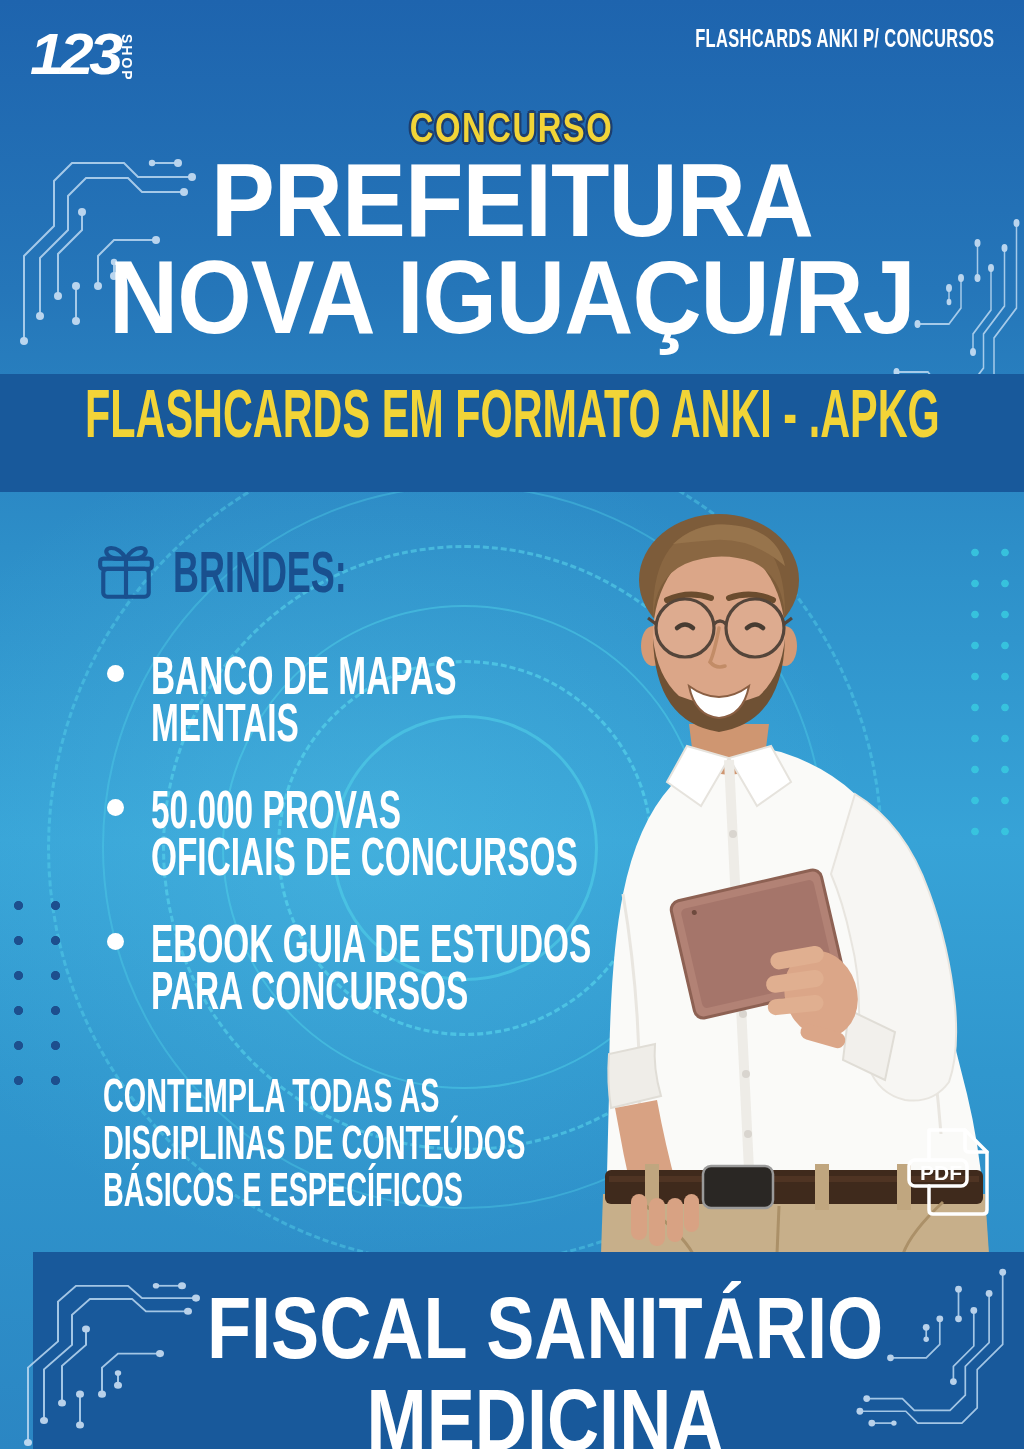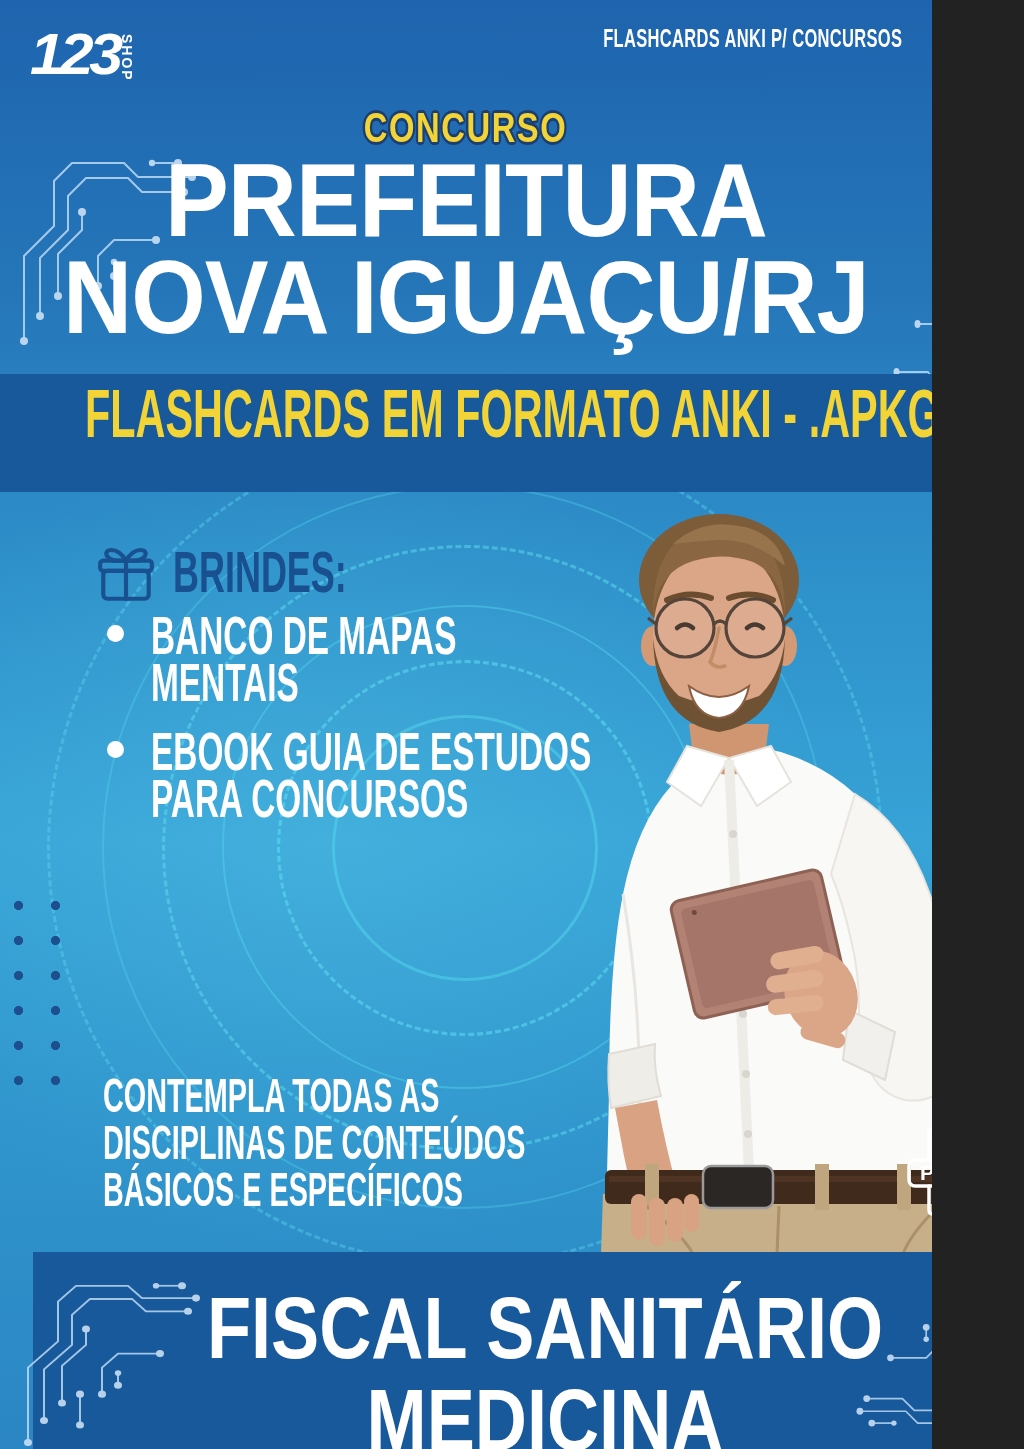--- a/index.html
+++ b/index.html
@@ -1,17 +1,17 @@
 <!DOCTYPE html>
 <html><head>
 <meta charset="utf-8">
 <style>
   html,body{margin:0;padding:0;background:#222;}
   .poster{
-    position:relative;width:932px;height:1449px;overflow:hidden;
+    position:relative;width:1024px;height:1449px;overflow:hidden;
     font-family:"Liberation Sans",sans-serif;font-weight:bold;
     background:
       radial-gradient(760px 640px at 36% 58%, rgba(96,208,236,0.28), rgba(96,208,236,0) 65%),
       linear-gradient(180deg,#1e64ae 0%,#2576b9 20%,#2e91ca 40%,#37a3d7 58%,#3097ce 74%,#2b86c3 100%);
   }
   .abs{position:absolute;}
   
   .logo{left:30px;top:24px;display:flex;align-items:flex-start;z-index:5;color:#fff;}
   .logo-num{font-size:58px;font-style:italic;letter-spacing:-4px;line-height:60px;transform:scaleX(1.05);transform-origin:left top;}
   .logo-shop{writing-mode:vertical-rl;font-size:14px;letter-spacing:2px;margin:10px 0 0 4px;}
@@ -30,26 +30,26 @@
   
   .circles{left:0;top:0;width:1024px;height:1449px;z-index:1;pointer-events:none;}
   .ring{position:absolute;border-radius:50%;}
   .circuit{z-index:2;pointer-events:none;}
   .flip-xy{transform:scale(-1,-1);}
   .dots-left{left:0;top:888px;width:76px;height:210px;z-index:2;
     background-image:radial-gradient(circle,#1d4f8e 4.2px,rgba(0,0,0,0) 5px);background-size:37px 35px;}
   .dots-right{left:960px;top:537px;width:62px;height:310px;z-index:2;
     background-image:radial-gradient(circle,rgba(56,202,224,0.85) 3.4px,rgba(0,0,0,0) 4.2px);background-size:30px 31px;}
   
-  .sec-head{display:flex;align-items:flex-end;z-index:6;}
+  .sec-head{display:flex;align-items:center;z-index:6;}
   .sec-head-brindes{left:95px;top:538px;}
   .sec-head-edital{left:95px;top:990px;}
   .heading-blue{display:inline-block;color:#19508F;font-size:58px;transform:scaleX(0.62);transform-origin:left center;white-space:nowrap;margin-left:16px;}
   .bonus-list{left:105px;top:612px;list-style:none;margin:0;padding:0;z-index:6;}
-  .bonus-list li{position:relative;padding-left:46px;margin-bottom:22px;}
+  .bonus-list li{position:relative;padding-left:46px;margin-bottom:22px;margin-top:40px;}
   .bullet-dot{position:absolute;left:2px;top:13px;width:17px;height:17px;border-radius:50%;background:#fff;}
   .bullet-text{display:inline-block;color:#fff;font-size:53px;line-height:47px;transform:scaleX(0.63);transform-origin:left top;white-space:pre-line;}
   .edital-text{left:103px;top:1072px;display:inline-block;color:#fff;font-size:48px;line-height:47px;transform:scaleX(0.60);transform-origin:left top;white-space:pre-line;z-index:6;}
   
   .model{left:552px;top:494px;width:472px;height:760px;z-index:3;}
   
   .pdf{left:903px;top:1118px;width:94px;height:100px;z-index:6;}
   
   .footer{left:0;top:1252px;width:1024px;height:197px;background:#18599B;z-index:7;text-align:center;color:#ffffff;margin-left:33px;}
   .footer-inner{padding-top:30px;}
@@ -227,20 +227,25 @@
     <span class="heading-blue">BRINDES:</span>
   </div>
   <ul class="abs bonus-list">
     <li>
       <span class="bullet-dot"></span>
       <span class="bullet-text">BANCO DE MAPAS
 MENTAIS</span>
     </li>
     <li>
       <span class="bullet-dot"></span>
+      <span class="bullet-text">50.000 PROVAS
+OFICIAIS DE CONCURSOS</span>
+    </li>
+    <li>
+      <span class="bullet-dot"></span>
       <span class="bullet-text">EBOOK GUIA DE ESTUDOS
 PARA CONCURSOS</span>
     </li>
   </ul>
 
   <span class="abs edital-text">CONTEMPLA TODAS AS
 DISCIPLINAS DE CONTEÚDOS
 BÁSICOS E ESPECÍFICOS</span>
 
   <svg class="abs pdf" viewBox="0 0 94 100" fill="none" stroke="#ffffff" stroke-width="3.5" stroke-linecap="round" stroke-linejoin="round">

